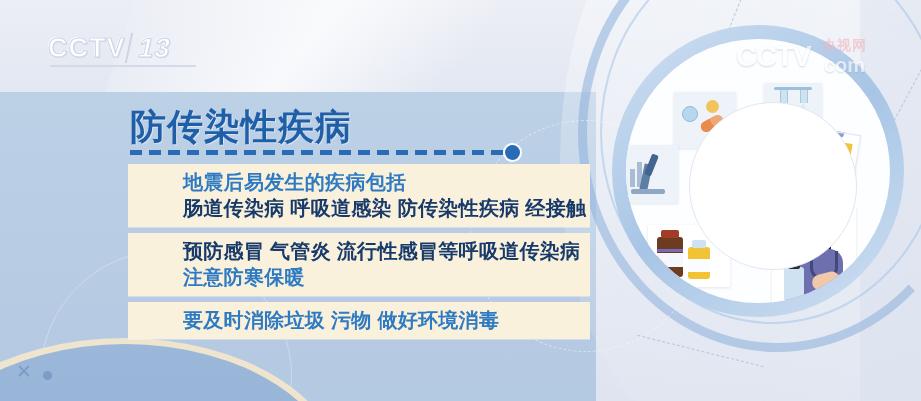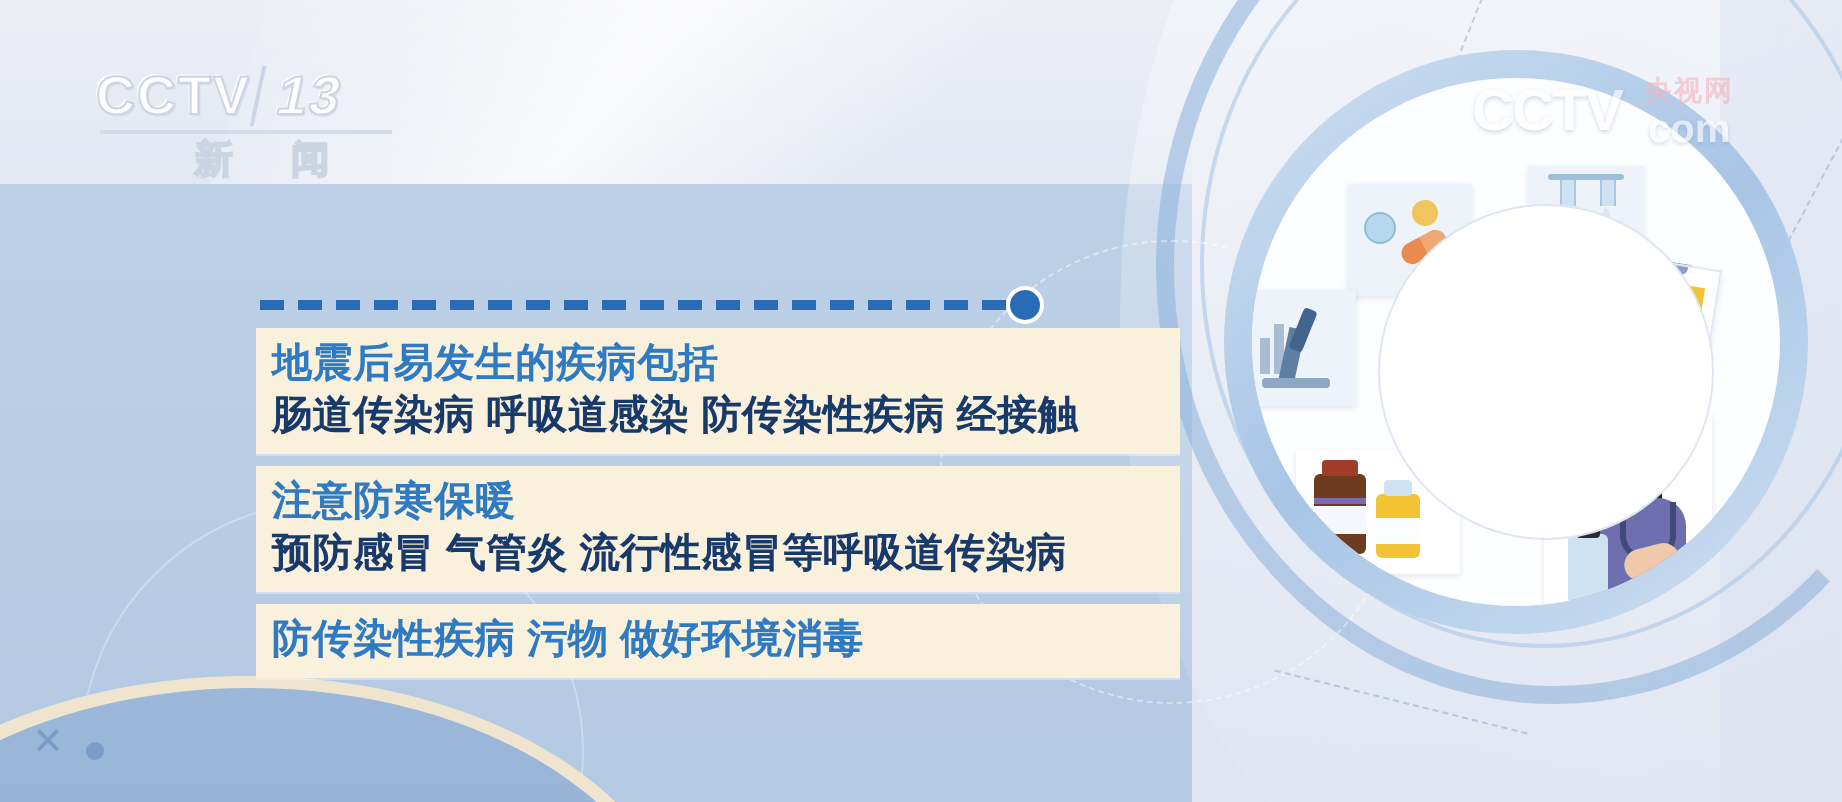--- a/index.html
+++ b/index.html
@@ -209,20 +209,21 @@
     padding: 5px 10px 6px 8px;
     margin-bottom: 6px;
     box-shadow: 0 1px 0 rgba(255,255,255,0.35);
   }
   .tline {
     font-size: 20px;
     font-weight: bold;
     line-height: 26px;
     white-space: nowrap;
     letter-spacing: 0.3px;
+    margin-left: 47px;
   }
   .tline.lead {
     color: #2e7bc4;
   }
   .tline.body {
     color: #173a6b;
   }
 
   
   .circle-stage {
@@ -474,41 +475,43 @@
   <div class="bg-bottom-cream"></div>
   <div class="bg-bottom-dark"></div>
   <div class="deco-x">✕</div>
   <div class="deco-dot"></div>
 
   <div class="logo-wrap">
     <div class="logo-cctv">
       <span>CCTV</span><span class="logo-13">13</span>
     </div>
     <div class="logo-rule"></div>
-    <div class="logo-news">新 闻</div>
-  </div>
-
+  </div>
+
+  <div class="title-block">
+    <div class="title-text">防传染性疾病</div>
+  </div>
   <div class="title-rule"></div>
   <div class="title-dot"></div>
 
   <div class="blocks">
 
     <div class="tblock">
       <div class="tline lead">地震后易发生的疾病包括</div>
       <div class="tline body">肠道传染病  呼吸道感染  防传染性疾病 经接触</div>
     </div>
 
 
     <div class="tblock">
+      <div class="tline body">预防感冒  气管炎  流行性感冒等呼吸道传染病</div>
       <div class="tline lead">注意防寒保暖</div>
-      <div class="tline body">预防感冒  气管炎  流行性感冒等呼吸道传染病</div>
     </div>
 
     <div class="tblock">
-      <div class="tline lead">防传染性疾病 污物  做好环境消毒</div>
+      <div class="tline lead">要及时消除垃圾 污物  做好环境消毒</div>
     </div>
 
   </div>
 
   <div class="circle-stage">
     <div class="circle-outer-ring"></div>
     <div class="circle-inner-white">
 
       <div class="tile tile-pills">
         <div class="pill-round-a"></div>

